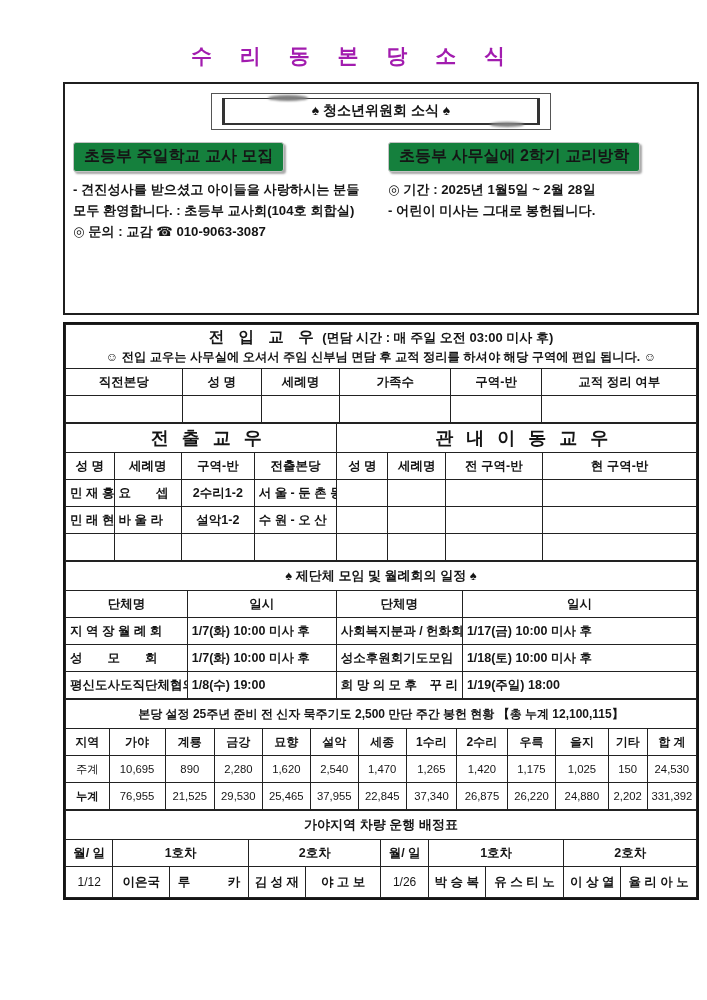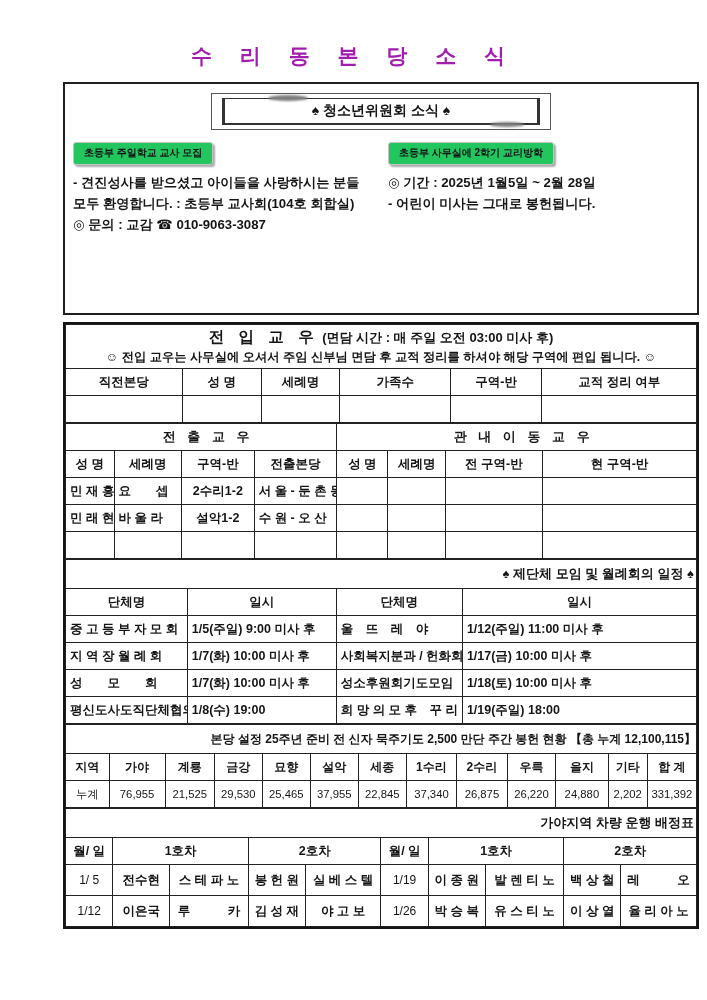--- a/index.html
+++ b/index.html
@@ -24,44 +24,44 @@
     border-left:3px solid #333; border-right:3px solid #333;
     height:24px; display:flex; align-items:center; justify-content:center;
     font-weight:bold; font-size:14px;
   }
   .smudge { position:absolute; background:#7d7d7d; border-radius:50%; filter:blur(1.2px); }
   .smudge-tl { top:1px; left:56px; width:40px; height:6px; }
   .smudge-br { bottom:2px; right:26px; width:34px; height:5px; }
   .youth-cols { display:flex; gap:14px; padding:0 8px; }
   .youth-col { flex:1; min-width:0; }
   .chip {
-    display:inline-block; background:#22c55e; border:1px solid #c3c3c3;
+    display:inline-block; background:#15803d; border:1px solid #c3c3c3;
     border-radius:3px; box-shadow:2px 2px 2px #a9a9a9;
-    font-weight:bold; font-size:10px; padding:3px 10px 4px 10px; margin-bottom:7px;
+    font-weight:bold; font-size:16px; padding:3px 10px 4px 10px; margin-bottom:7px;
   }
   .body-line { font-weight:bold; font-size:13.2px; line-height:1.6; white-space:pre-wrap; }
 
   
   .bigtable { border:2px solid #141414; }
   table { width:100%; border-collapse:collapse; table-layout:fixed; }
   th, td {
     border:1px solid #222; text-align:center; vertical-align:middle;
     font-size:12.5px; font-weight:bold; padding:2px 2px; height:22px;
     overflow:hidden; white-space:nowrap;
   }
-  .section-title-cell { font-size:13px; height:24px;text-align:right; }
+  .section-title-cell { font-size:13px; height:24px; }
 
   
   .tin-title  { height:38px; }
   .tin-main   { font-size:15.5px; letter-spacing:5px;text-align:center; }
   .tin-note   { font-size:13px; letter-spacing:0; }
   .tin-sub    { display:block; font-size:12.3px; margin-top:1px; }
 
   
-  .om-band th { height:22px; font-size:13px; letter-spacing:4px;padding-left:16px; }
+  .om-band th { height:22px; font-size:18px; letter-spacing:4px;padding-left:16px; }
   .om td:nth-child(1), .om td:nth-child(2), .om td:nth-child(4) { text-align:left; padding-left:4px; }
 
   
   .meet td { text-align:left; padding-left:4px; }
 
   
   .rosary td { font-weight:normal; font-size:11.3px; }
   .rosary tr:nth-child(2) td:first-child { font-weight:bold;text-align:center; }
   .rosary th { font-size:12px; padding:2px 0; }
 
@@ -211,26 +211,20 @@
         </tr>
         <tr>
           <th>단체명</th>
           <th>일시</th>
           <th>단체명</th>
           <th>일시</th>
         </tr>
       </tbody>
       <tbody>
           <tr>
-            <td>중 고 등 부 자 모 회</td>
-            <td>1/5(주일) 9:00 미사 후</td>
-            <td>울　뜨　레　야</td>
-            <td>1/12(주일) 11:00 미사 후</td>
-          </tr>
-          <tr>
             <td>지 역 장 월 례 회</td>
             <td>1/7(화) 10:00 미사 후</td>
             <td>사회복지분과 / 헌화회</td>
             <td>1/17(금) 10:00 미사 후</td>
           </tr>
           <tr>
             <td>성　　모　　회</td>
             <td>1/7(화) 10:00 미사 후</td>
             <td>성소후원회기도모임</td>
             <td>1/18(토) 10:00 미사 후</td>
@@ -275,20 +269,35 @@
           <th>1수리</th>
           <th>2수리</th>
           <th>우륵</th>
           <th>을지</th>
           <th>기타</th>
           <th>합 계</th>
         </tr>
       </tbody>
       <tbody>
           <tr>
+            <td>주계</td>
+            <td>10,695</td>
+            <td>890</td>
+            <td>2,280</td>
+            <td>1,620</td>
+            <td>2,540</td>
+            <td>1,470</td>
+            <td>1,265</td>
+            <td>1,420</td>
+            <td>1,175</td>
+            <td>1,025</td>
+            <td>150</td>
+            <td>24,530</td>
+          </tr>
+          <tr>
             <td>누계</td>
             <td>76,955</td>
             <td>21,525</td>
             <td>29,530</td>
             <td>25,465</td>
             <td>37,955</td>
             <td>22,845</td>
             <td>37,340</td>
             <td>26,875</td>
             <td>26,220</td>
@@ -320,32 +329,20 @@
           <th>월/ 일</th>
           <th colspan="2">1호차</th>
           <th colspan="2">2호차</th>
           <th>월/ 일</th>
           <th colspan="2">1호차</th>
           <th colspan="2">2호차</th>
         </tr>
       </tbody>
       <tbody>
           <tr>
-            <td>1/ 5</td>
-            <td>전수현</td>
-            <td>스 테 파 노</td>
-            <td>봉 헌 원</td>
-            <td>실 베 스 텔</td>
-            <td>1/19</td>
-            <td>이 종 원</td>
-            <td>발 렌 티 노</td>
-            <td>백 상 철</td>
-            <td>레　　　오</td>
-          </tr>
-          <tr>
             <td>1/12</td>
             <td>이은국</td>
             <td>루　　　카</td>
             <td>김 성 재</td>
             <td>야 고 보</td>
             <td>1/26</td>
             <td>박 승 복</td>
             <td>유 스 티 노</td>
             <td>이 상 열</td>
             <td>율 리 아 노</td>

